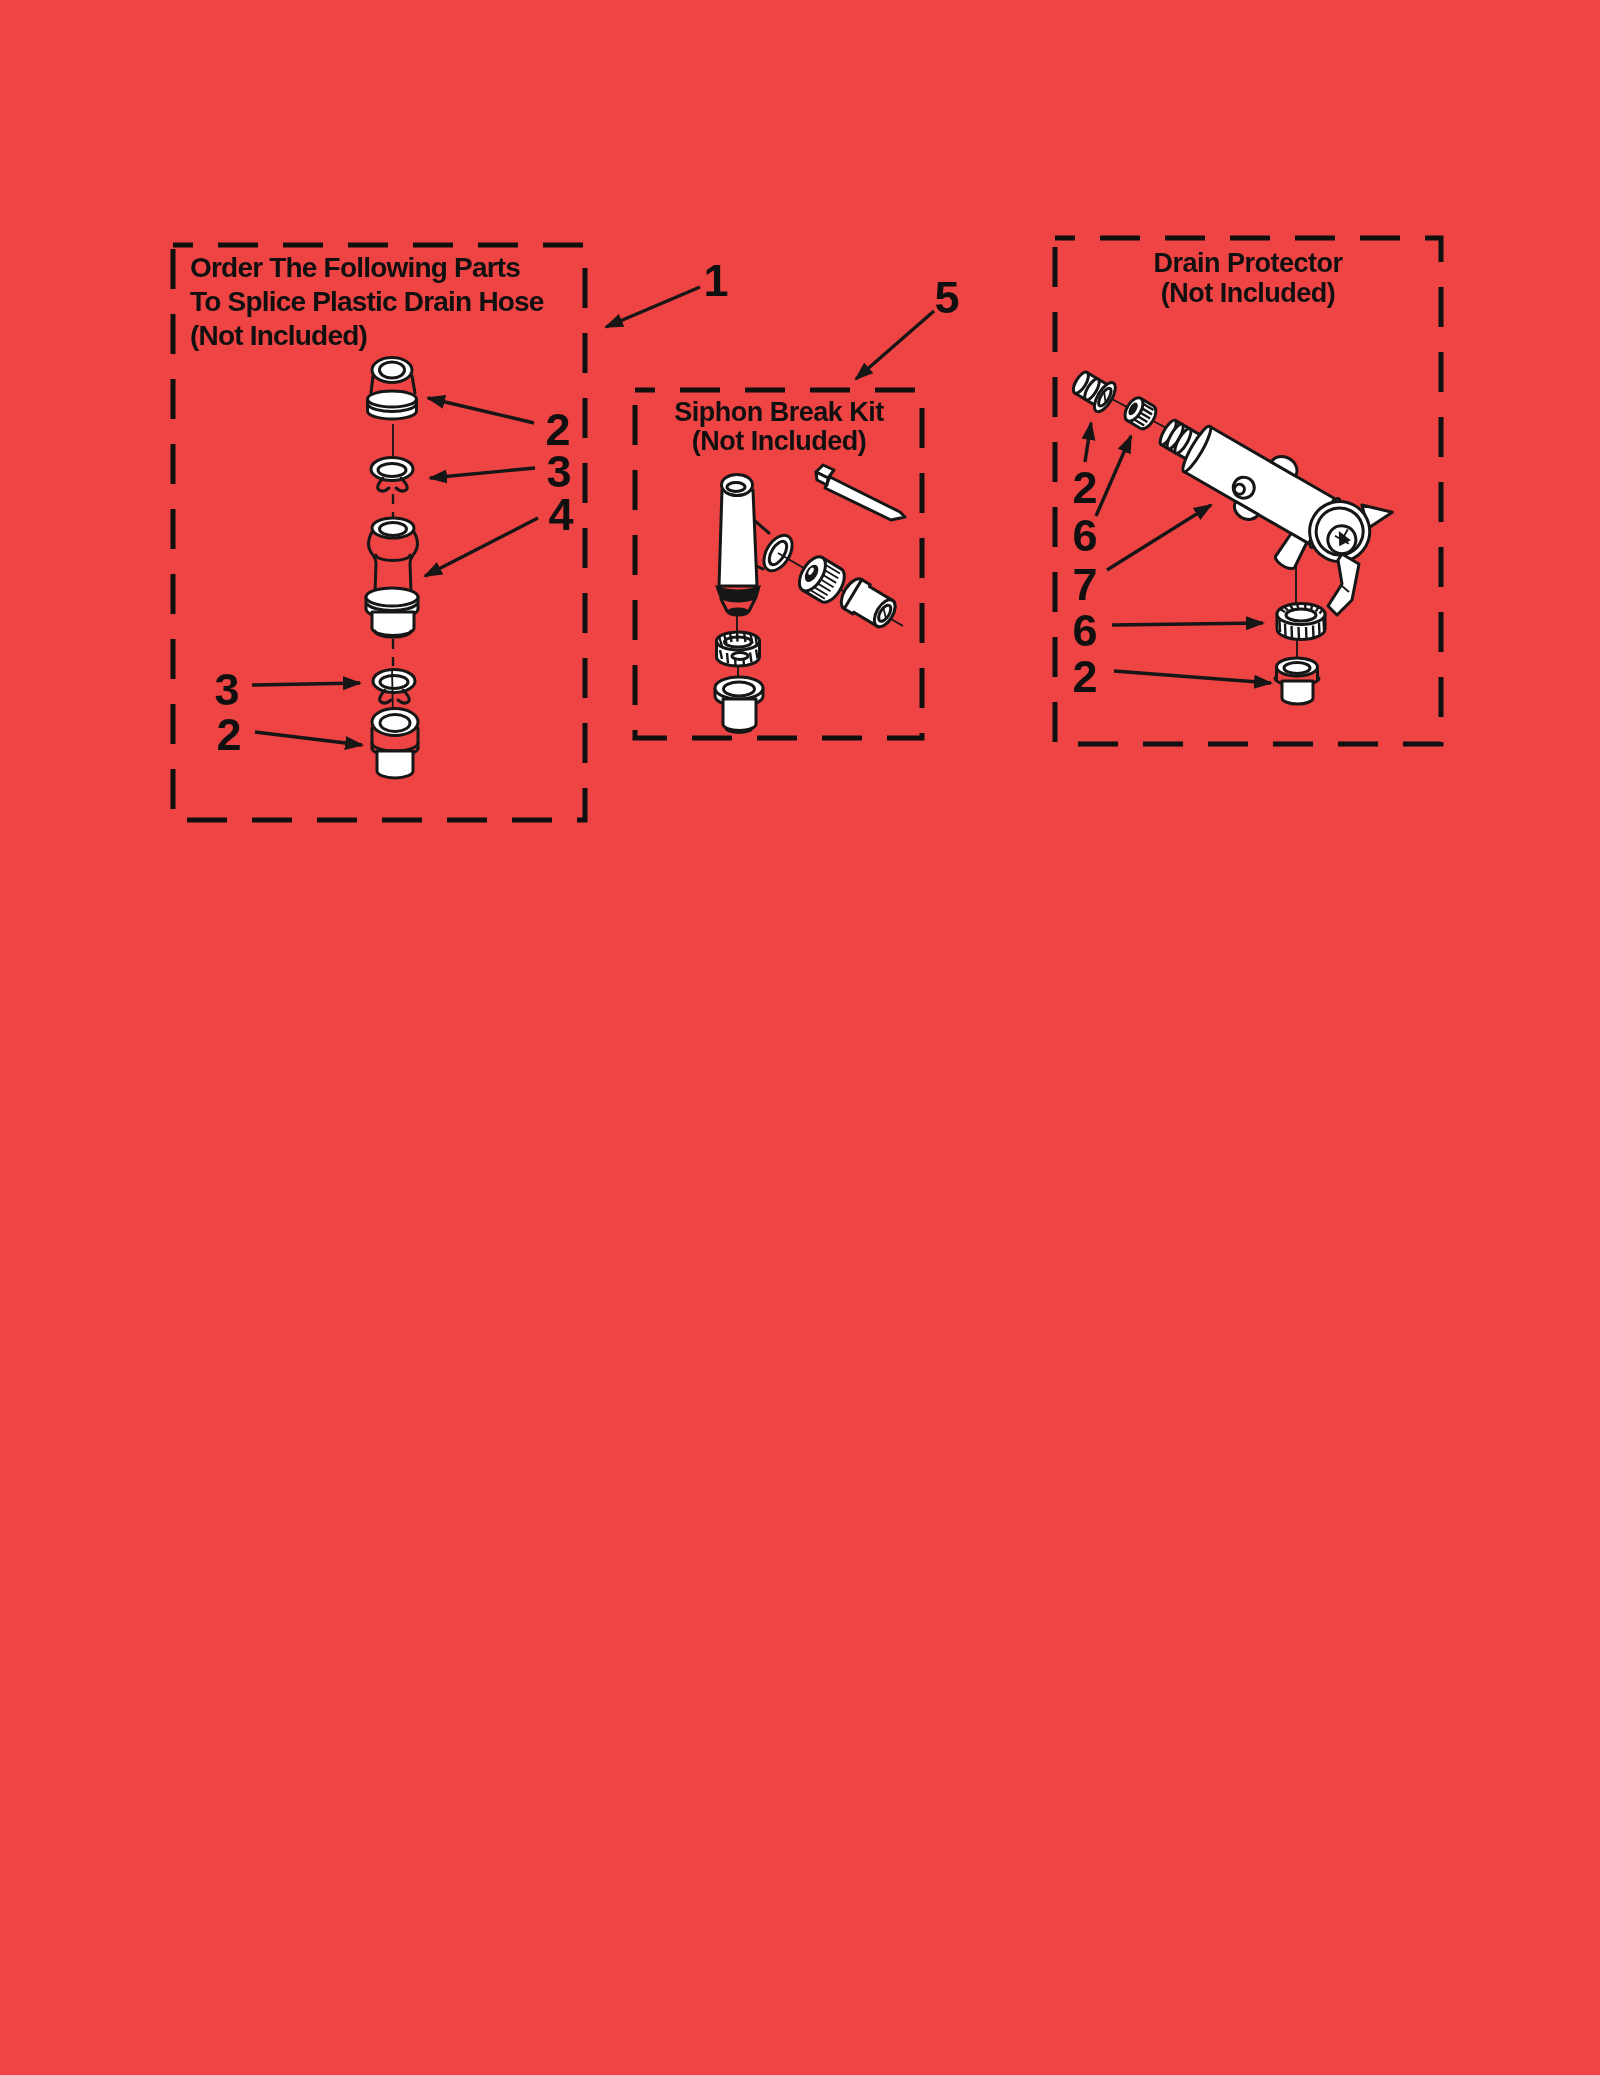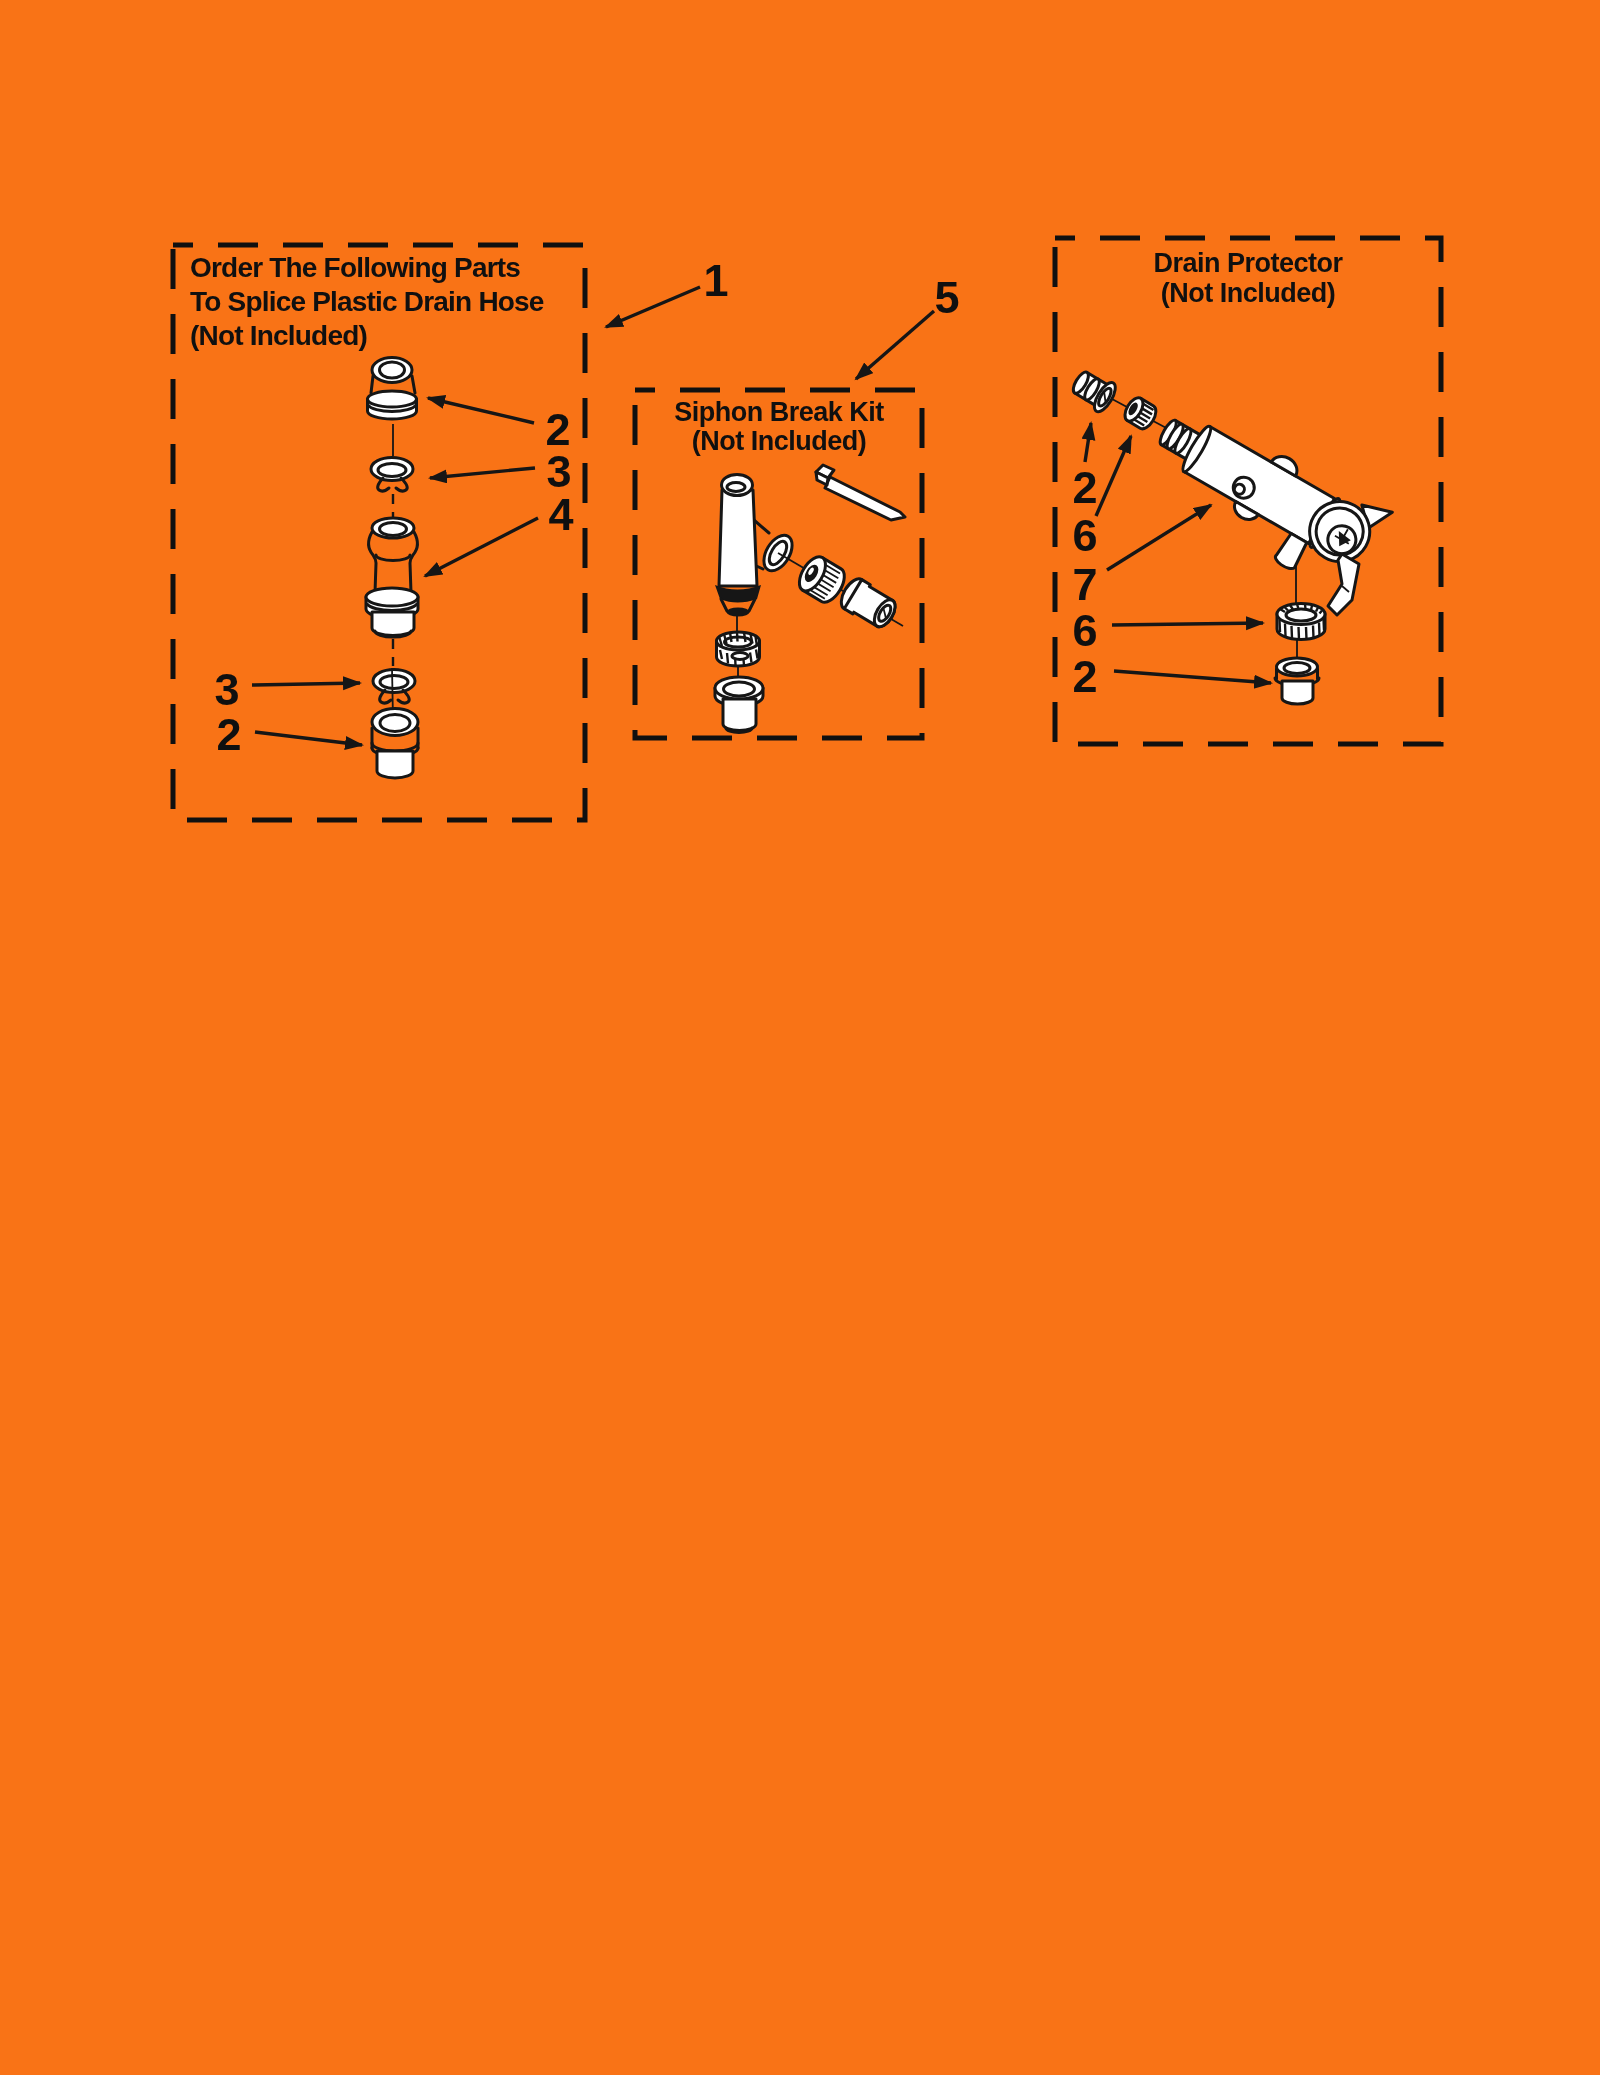--- a/index.html
+++ b/index.html
@@ -1,19 +1,19 @@
 <!DOCTYPE html>
 <html><head>
 <meta charset="utf-8">
 <style>
   html,body{margin:0;padding:0;background:#e8e8e8;}
   .page{
     position:relative;
     width:1600px;height:2075px;
-    background:#f97316;
+    background:#ef4444;
     font-family:"Liberation Sans", sans-serif;
     overflow:hidden;
   }
   .page svg{position:absolute;left:0;top:0;}
   .p  {fill:#ffffff;stroke:#161616;stroke-width:3;stroke-linejoin:round;stroke-linecap:round;}
   .ln {fill:none;stroke:#161616;stroke-width:3;stroke-linecap:round;}
   .tn {fill:none;stroke:#161616;stroke-width:1.8;}
   .rb {fill:none;stroke:#161616;stroke-width:2.4;}
   .dsh{fill:none;stroke:#161616;stroke-width:2.4;stroke-dasharray:10 8;}
   .arr{fill:none;stroke:#161616;stroke-width:3.4;}

